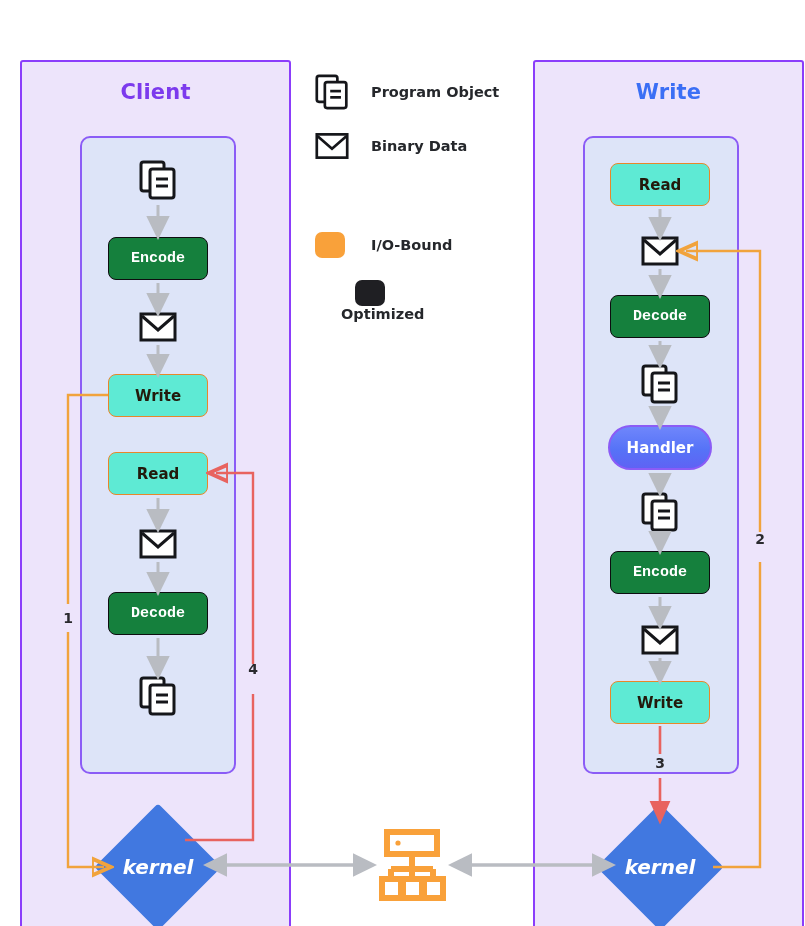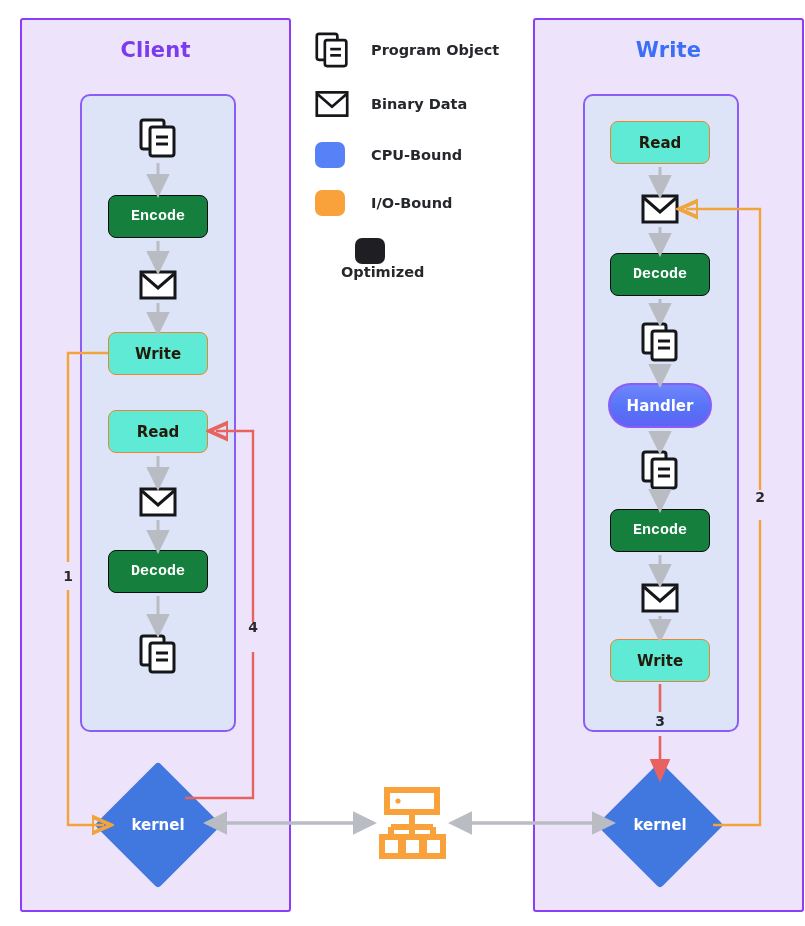--- a/index.html
+++ b/index.html
@@ -1,37 +1,37 @@
 <!DOCTYPE html>
 <html><head>
 <meta charset="utf-8">
 <style>
   html,body{margin:0;padding:0;background:#ffffff;}
   body{width:805px;height:926px;position:relative;overflow:hidden;
        font-family:"DejaVu Sans","Liberation Sans",sans-serif;}
-  .stage{position:absolute;inset:0;}
+  .stage{position:absolute;inset:0;margin-top:42px;}
 
   
   .panel{position:absolute;background:#ede4fb;border:2px solid #8b3dfb;border-radius:3px;}
   .panel-title{position:absolute;width:100%;text-align:center;font-size:21px;font-weight:bold;letter-spacing:.2px;}
   .inner{position:absolute;background:#dde4f8;border:2px solid #8b5cf6;border-radius:10px;}
 
   
   .node{position:absolute;display:flex;align-items:center;justify-content:center;
         font-size:15px;font-weight:bold;border-radius:8px;box-sizing:border-box;}
   .node.black{background:#15803d;border:1.5px solid #0d0d10;color:#ffffff;font-family:Liberation Mono, monospace;}
   .node.orange{background:#5eead4;border:1.5px solid #e8872a;color:#231a0c;}
   .node.handler{background:linear-gradient(180deg,#6f86fb 0%,#5673f7 55%,#5e63f4 100%);
                 border:2px solid #8b5cf6;color:#ffffff;border-radius:999px;}
 
   
   .kernel-wrap{position:absolute;}
   .kernel-dia{position:absolute;inset:0;background:#4178e0;transform:rotate(45deg);border-radius:4px;}
   .kernel-lbl{position:absolute;inset:0;display:flex;align-items:center;justify-content:center;
-              color:#ffffff;font-size:15px;font-weight:bold;}
+              color:#ffffff;font-size:20px;font-weight:bold;font-style:italic;}
 
   
   .icon{position:absolute;}
   .legend{position:absolute;}
   .legend-row{position:absolute;display:flex;align-items:center;}
   .legend-label{font-size:14.5px;font-weight:bold;color:#25272b;margin-left:0;}
   .swatch{width:30px;height:26px;border-radius:7px;}
   .sw-blue{background:#5681f7;}
   .sw-orange{background:#f9a13a;}
   .sw-black{background:#1f1f23;}
@@ -120,24 +120,20 @@
     <div class="legend-row" style="left:0;top:62px;">
       <span class="icon" style="position:relative;width:34px;height:28px;">
         <svg width="34" height="28" viewBox="0 0 38 30">
           <rect x="2" y="2" width="34" height="26" fill="#ffffff" stroke="#15161a" stroke-width="3"></rect>
           <polyline points="3,4 19,18 35,4" fill="none" stroke="#15161a" stroke-width="3"></polyline>
         </svg>
       </span>
       <span class="legend-label" style="margin-left:22px;">Binary Data</span>
     </div>
 
-    <div class="legend-row" style="left:0;top:114px;">
-      <span class="swatch sw-blue"></span>
-      <span class="legend-label" style="margin-left:26px;">CPU-Bound</span>
-    </div>
 
     <div class="legend-row" style="left:0;top:162px;justify-content:space-between;">
       <span class="swatch sw-orange"></span>
       <span class="legend-label" style="margin-left:26px;">I/O-Bound</span>
     </div>
 
     <div class="legend-row" style="left:0;top:210px;flex-direction:column;">
       <span class="swatch sw-black"></span>
       <span class="legend-label" style="margin-left:26px;">Optimized</span>
     </div>

